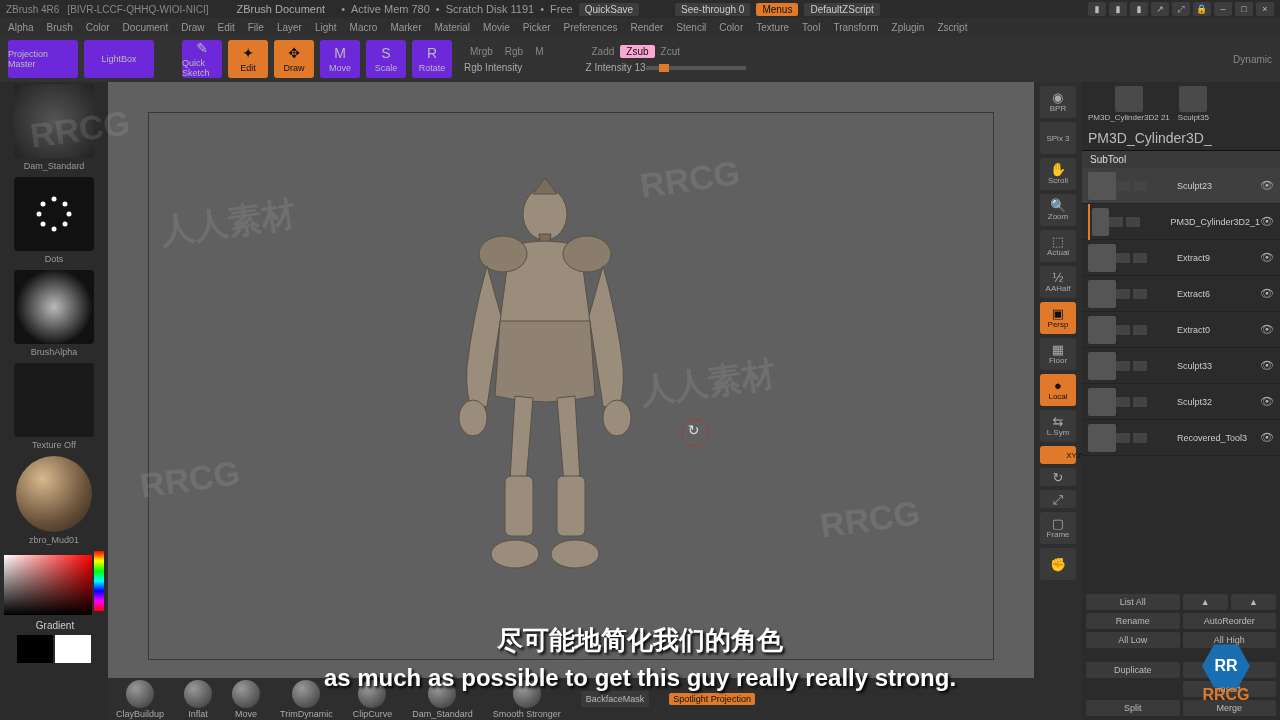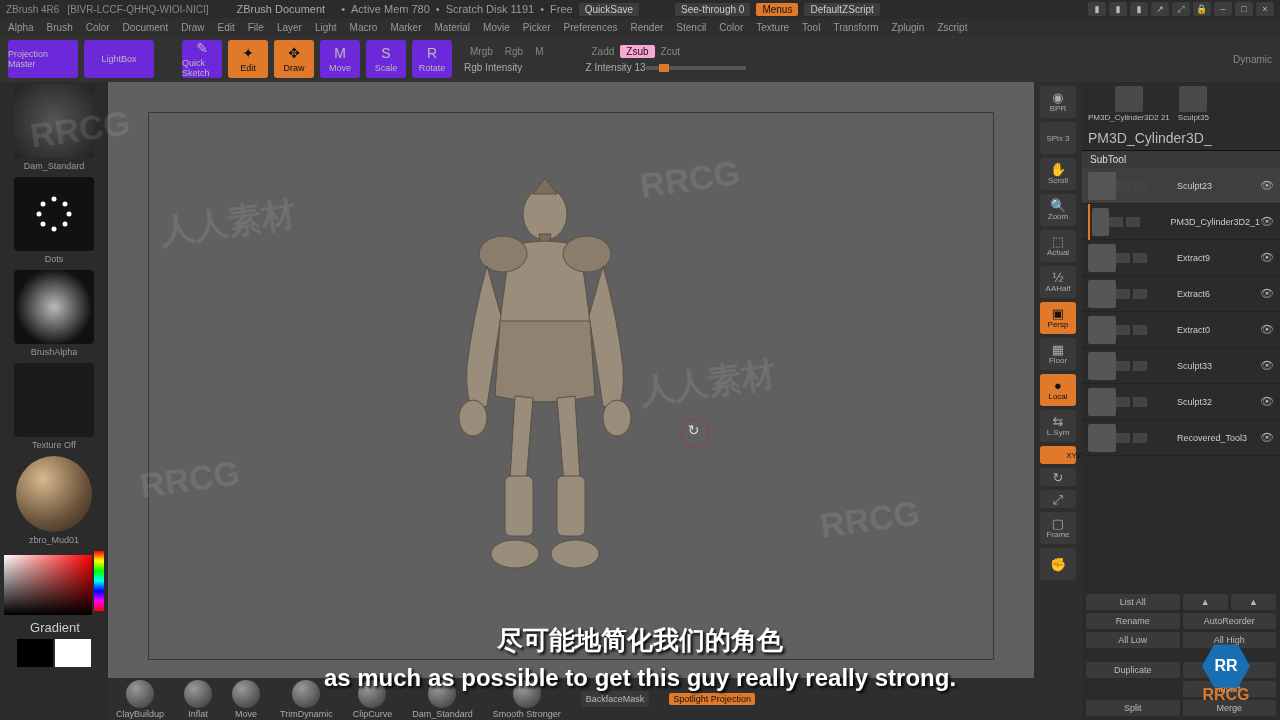--- a/index.html
+++ b/index.html
@@ -71,21 +71,21 @@
   
   .watermark { position:absolute; color:rgba(200,200,200,0.15); font-size:34px; font-weight:bold; pointer-events:none; transform:rotate(-8deg);}
   .rrcg-logo { position:absolute; right:14px; bottom:12px; width:80px; height:70px; display:flex; flex-direction:column; align-items:center; justify-content:center;}
   .rrcg-logo .hex { width:48px; height:48px; background:#1a6fb3; clip-path:polygon(25% 5%,75% 5%,100% 50%,75% 95%,25% 95%,0% 50%); display:flex; align-items:center; justify-content:center; color:#fff; font-weight:bold; font-size:16px;}
   .rrcg-logo .txt { color:#e07a2a; font-weight:bold; font-size:16px; margin-top:-4px;}
   
   .color-picker { width:88px; height:60px; background:linear-gradient(to right,#fff,red); position:relative; margin-top:4px;}
   .color-picker::after { content:""; position:absolute; inset:0; background:linear-gradient(to top,#000,transparent);}
   .hue-bar { width:10px; height:60px; background:linear-gradient(red,yellow,lime,cyan,blue,magenta,red);}
   .picker-wrap { display:flex; gap:2px;}
-  .grad-label { font-size:13px; color:#ccc; margin:3px 0 2px 2px;}
+  .grad-label { font-size:10px; color:#ccc; margin:3px 0 2px 2px;}
   .swatches { display:flex; gap:2px;}
   .swatch { width:36px; height:28px;}
 </style>
 </head>
 <body>
 
 <div class="titlebar">
   <span class="title">
     <span>ZBrush 4R6</span>
     <span>[BIVR-LCCF-QHHQ-WIOI-NICI]</span>

